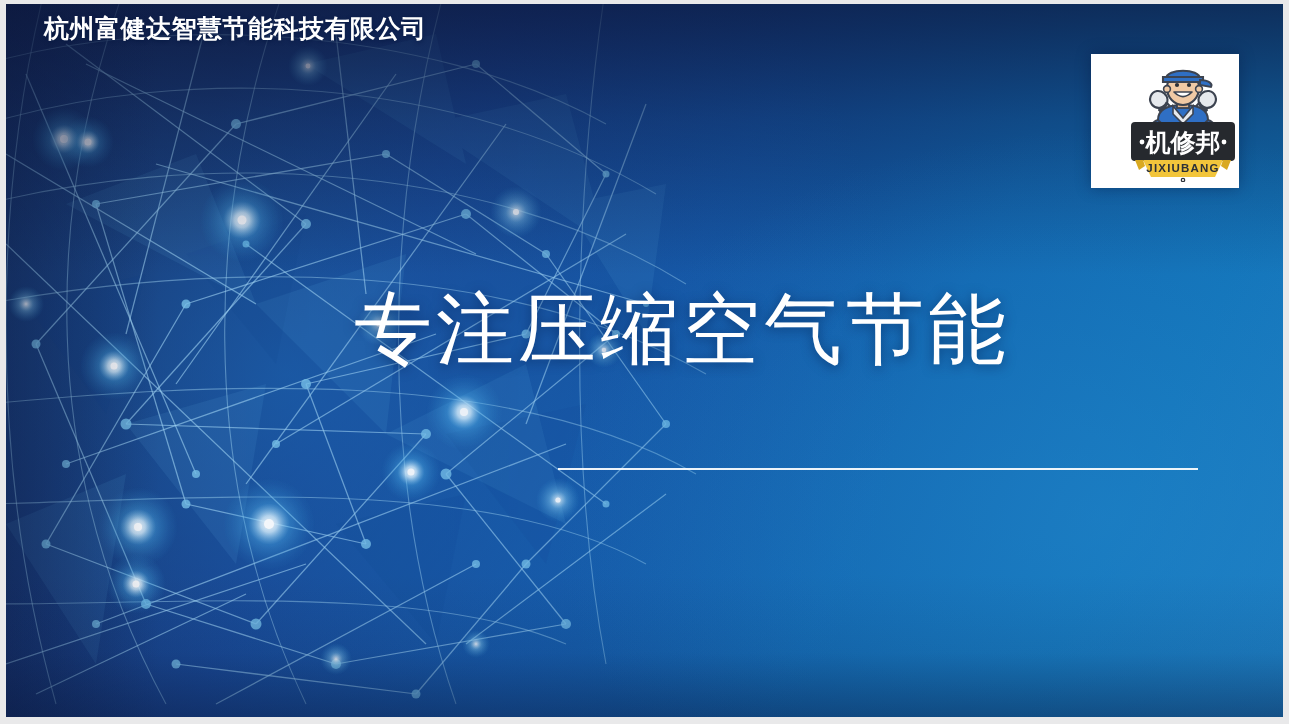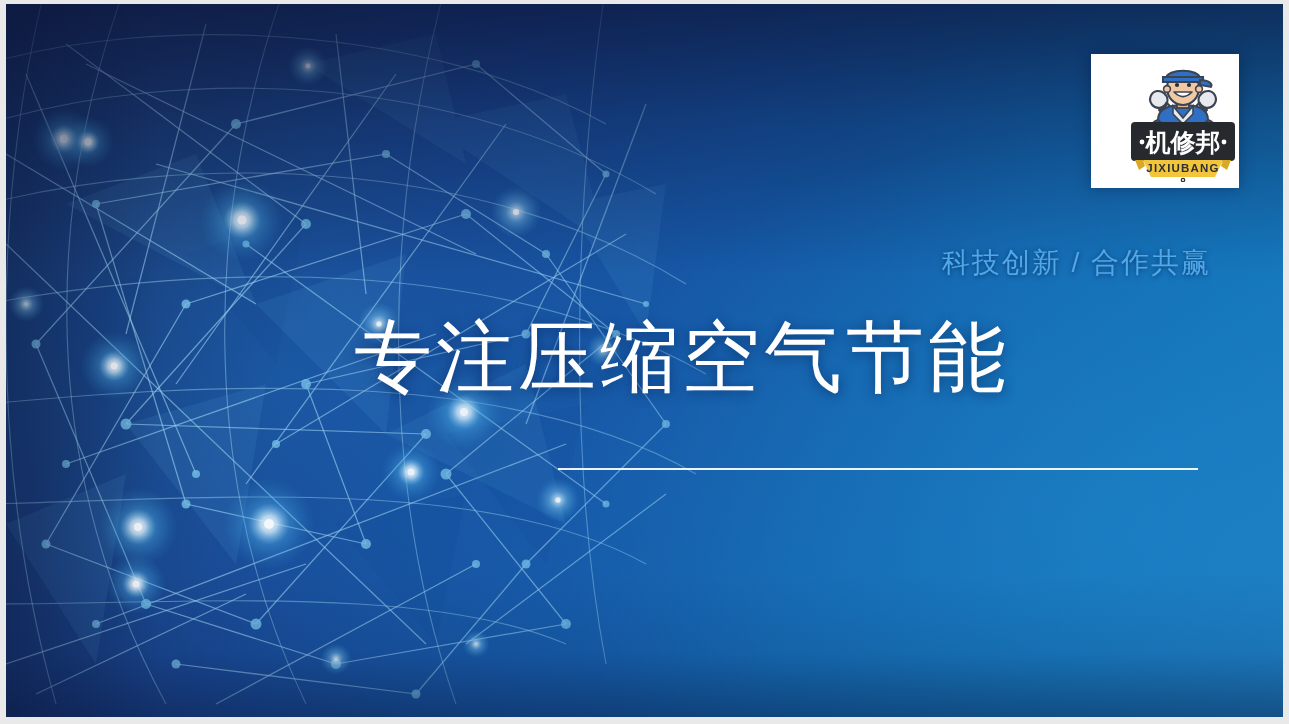--- a/index.html
+++ b/index.html
@@ -63,21 +63,20 @@
     white-space:nowrap;
   }
 
   .headline{
     position:absolute;left:348px;top:284px;
     font-family:"Liberation Serif","DejaVu Serif",serif;
     font-size:78px;line-height:84px;font-weight:400;
     color:#ffffff;letter-spacing:4px;
     text-shadow:0 2px 12px rgba(0,28,75,.55);
     white-space:nowrap;
-    margin-top:28px;
   }
 
   .subline{
     position:absolute;right:68px;top:381px;
     font-size:54px;line-height:62px;font-weight:700;
     color:#ffffff;letter-spacing:1px;
     text-shadow:0 2px 10px rgba(0,28,75,.55);
     white-space:nowrap;
   }
 
@@ -294,22 +293,22 @@
           <circle cx="470" cy="640" r="14" fill="url(#glowSm)"></circle>
         </g>
       </g>
     </svg>
 
     <div class="sheen topdark"></div>
     <div class="sheen rightglow"></div>
     <div class="sheen leftdark"></div>
     <div class="sheen botdark"></div>
 
-
-    <div class="tagline">科技创新 / 合作共赢</div>
+    <div class="company">杭州富健达智慧节能科技有限公司</div>
+
 
     <div class="headline">专注压缩空气节能</div>
 
 
     <div class="divider"></div>
 
     <div class="logo-card">
       <svg width="112" height="122" viewBox="0 0 112 122">
 
         <g fill="#e6e9ed" stroke="#3c4350" stroke-width="2.1" stroke-linejoin="round">

